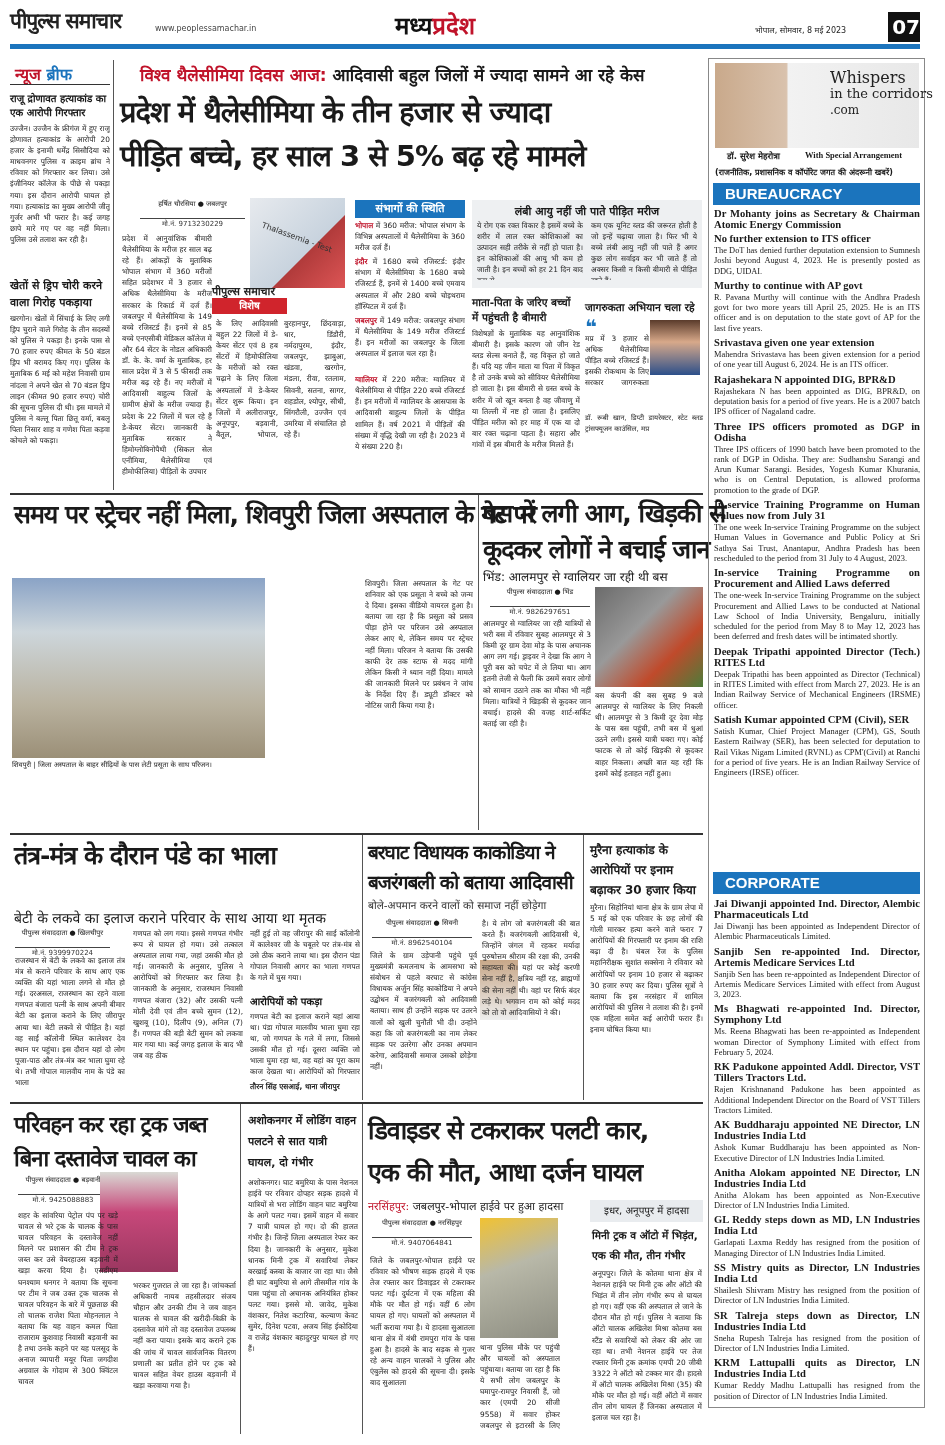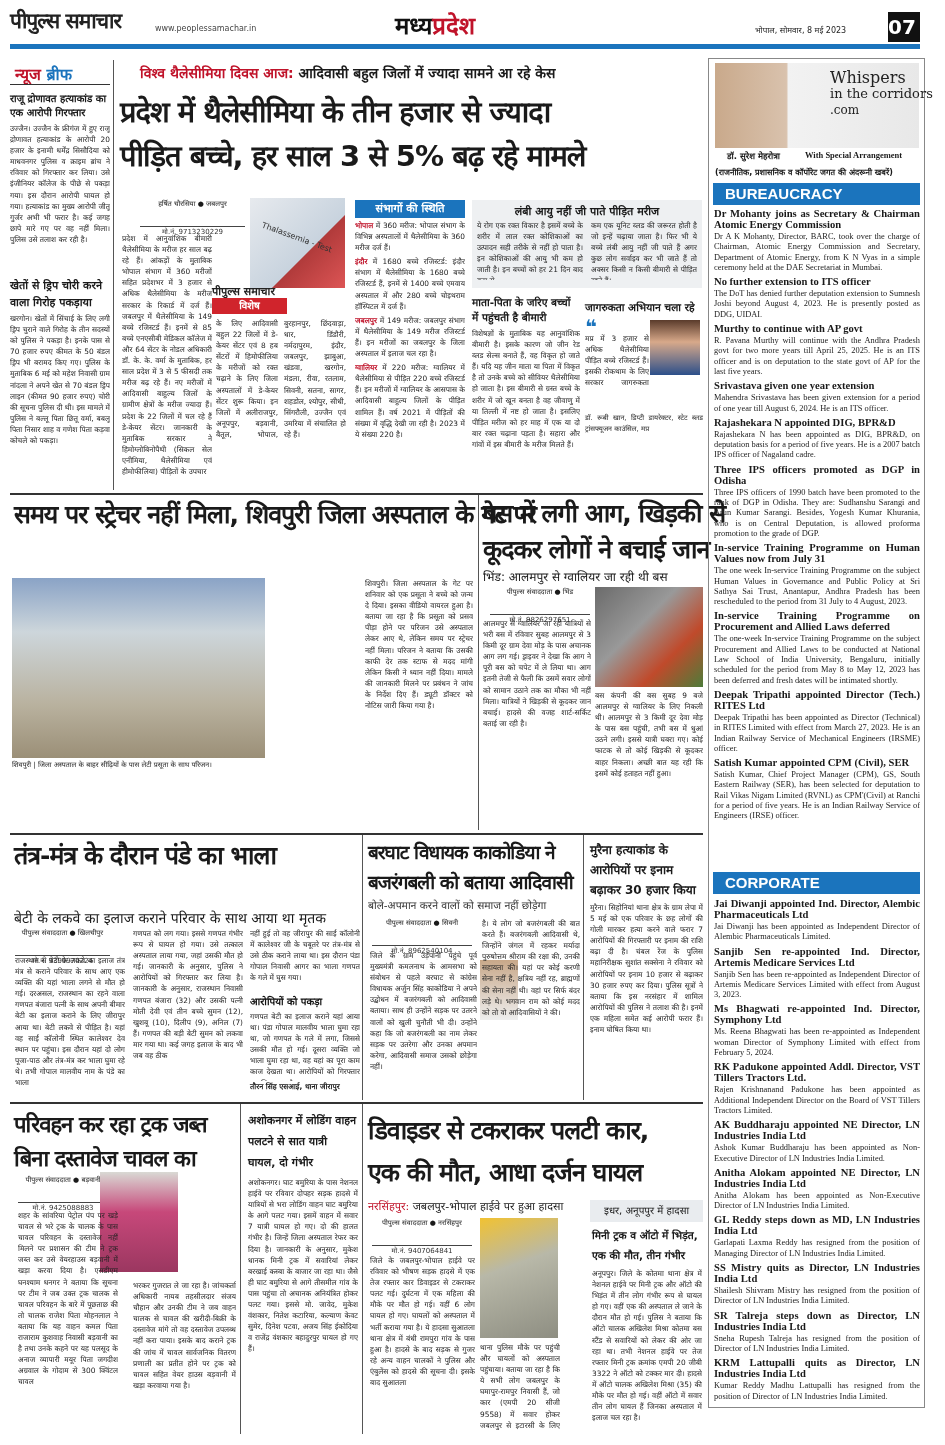--- a/index.html
+++ b/index.html
@@ -3,32 +3,32 @@
 <meta charset="utf-8">
 <style>
 *{box-sizing:border-box;margin:0;padding:0}
 body{width:945px;height:1445px;background:#fff;font-family:"DejaVu Sans",sans-serif;color:#1a1a1a;position:relative;overflow:hidden}
 .abs{position:absolute}
 .masthead-logo{left:10px;top:6px;font-size:21px;font-weight:bold;color:#222;letter-spacing:-1px}
 .masthead-url{left:155px;top:24px;font-size:8px;color:#444}
 .section-title{left:395px;top:8px;font-size:24px;font-weight:bold}
 .section-title .a{color:#111}.section-title .b{color:#c0132a}
 .dateline{left:755px;top:24px;font-size:8px;color:#222}
-.pageno{left:888px;top:12px;width:32px;height:30px;background:#111;color:#fff;font-size:20px;font-weight:bold;text-align:left;line-height:30px}
+.pageno{left:888px;top:12px;width:32px;height:30px;background:#111;color:#fff;font-size:20px;font-weight:bold;text-align:right;line-height:30px}
 .topbar{left:10px;top:44px;width:910px;height:5px;background:#1b74bd}
 .vline{background:#555;width:1px}
 .hline{background:#333;height:1px}
 .brief-title{left:15px;top:63px;font-size:16px;font-weight:bold}
 .brief-title .r{color:#c0132a}.brief-title .bl{color:#1b74bd}
 .small{font-size:7.4px;line-height:11.1px;text-align:justify;color:#222}
 .h-sub{font-size:11px;font-weight:bold;line-height:18px}
-.kicker{left:140px;top:63px;font-size:14px;font-weight:bold}
+.kicker{left:140px;top:63px;font-size:17px;font-weight:bold}
 .kicker .r{color:#c0132a}
 .mainhead{left:120px;top:90px;font-size:29px;font-weight:bold;line-height:44px;letter-spacing:-1px;white-space:nowrap}
-.byline{font-size:7px;text-align:center;border-bottom:1px solid #444;padding-bottom:18px}
+.byline{font-size:7px;text-align:center;border-bottom:1px solid #444;padding-bottom:10px}
 .mob{font-size:7px;text-align:center;color:#333}
 .photo{background:linear-gradient(135deg,#d8dde4,#b8c4cf)}
 .bluehead{background:#1b74bd;color:#fff;font-weight:bold}
 .boxhead{font-size:11px;font-weight:bold;text-align:center}
 .bighead{font-weight:bold;white-space:nowrap;letter-spacing:-1px}
 .sidebox{left:708px;top:58px;width:217px;height:1350px;border:1px solid #888}
 .wh-photo{left:715px;top:63px;width:204px;height:85px;background:linear-gradient(90deg,#c9a98b 0%,#d9c2ad 35%,#f2f2f2 36%,#e8e8e8 100%)}
 .wh-text{left:830px;top:70px;font-family:"DejaVu Serif",serif;font-size:16px;color:#222;line-height:16px}
 .cat{left:713px;height:22px;width:207px;font-size:15px;padding-left:12px;line-height:22px;font-family:"Liberation Sans",sans-serif}
 .en-h{font-family:"Liberation Serif",serif;font-weight:bold;font-size:10.6px;line-height:11px;margin-top:3px;text-align:justify}
@@ -71,21 +71,21 @@
 <div class="abs" style="left:212px;top:283px;font-size:11px;font-weight:bold;color:#222">पीपुल्स समाचार</div>
 <div class="abs bluehead" style="left:212px;top:298px;width:75px;height:16px;background:#d0242c;text-align:center;font-size:10px;line-height:16px">विशेष</div>
 <div class="abs small" style="left:122px;top:233px;width:90px;height:250px;overflow:hidden">प्रदेश में आनुवांशिक बीमारी थैलेसीमिया के मरीज हर साल बढ़ रहे हैं। आंकड़ों के मुताबिक भोपाल संभाग में 360 मरीजों सहित प्रदेशभर में 3 हजार से अधिक थैलेसीमिया के मरीज सरकार के रिकार्ड में दर्ज हैं। जबलपुर में थैलेसीमिया के 149 बच्चे रजिस्टर्ड हैं। इनमें से 85 बच्चे एनएसीबी मेडिकल कॉलेज में और 64 सेंटर के नोडल अधिकारी डॉ. के. के. वर्मा के मुताबिक, हर साल प्रदेश में 3 से 5 फीसदी तक मरीज बढ़ रहे हैं। नए मरीजों में आदिवासी बाहुल्य जिलों के ग्रामीण क्षेत्रों के मरीज ज्यादा हैं। प्रदेश के 22 जिलों में चल रहे हैं डे-केयर सेंटर। जानकारी के मुताबिक सरकार ने हिमोग्लोबिनोपैथी (सिकल सेल एनीमिया, थैलेसीमिया एवं हीमोफीलिया) पीड़ितों के उपचार</div>
 <div class="abs small" style="left:287px;top:298px;width:60px;height:12px;overflow:hidden"></div>
 <div class="abs small" style="left:216px;top:318px;width:130px;height:165px;overflow:hidden;columns:2;column-gap:6px">के लिए आदिवासी बहुल 22 जिलों में डे-केयर सेंटर एवं 8 हब सेंटरों में हिमोफीलिया के मरीजों को रक्त चढ़ाने के लिए जिला अस्पतालों में डे-केयर सेंटर शुरू किया। इन जिलों में अलीराजपुर, अनूपपुर, बड़वानी, बैतूल, भोपाल, बुरहानपुर, छिंदवाड़ा, धार, डिंडौरी, नर्मदापुरम, इंदौर, जबलपुर, झाबुआ, खंडवा, खरगोन, मंडला, रीवा, रतलाम, सिवनी, सतना, सागर, शहडोल, श्योपुर, सीधी, सिंगरौली, उज्जैन एवं उमरिया में संचालित हो रहे हैं।</div>
 
 <div class="abs bluehead" style="left:355px;top:200px;width:110px;height:18px;font-size:11px;text-align:center;line-height:18px">संभागों की स्थिति</div>
 <div class="abs" style="left:355px;top:220px;width:110px;height:265px;overflow:hidden">
   <div class="small" style="margin-bottom:3px"><b style="color:#c0132a">भोपाल</b> <span>में 360 मरीज: भोपाल संभाग के विभिन्न अस्पतालों में थैलेसीमिया के 360 मरीज दर्ज हैं।</span></div>
   <div class="small" style="margin-bottom:3px"><b style="color:#c0132a">इंदौर</b> <span>में 1680 बच्चे रजिस्टर्ड: इंदौर संभाग में थैलेसीमिया के 1680 बच्चे रजिस्टर्ड हैं, इनमें से 1400 बच्चे एमवाय अस्पताल में और 280 बच्चे चोइथराम हॉस्पिटल में दर्ज हैं।</span></div>
-  <div class="small" style="margin-bottom:3px"><b style="color:#c0132a">जबलपुर</b> <span>में 149 मरीज: जबलपुर संभाग में थैलेसीमिया के 149 मरीज रजिस्टर्ड हैं। इन मरीजों का जबलपुर के जिला अस्पताल में इलाज चल रहा है।</span></div>
+  <div class="small" style="margin-bottom:15px"><b style="color:#c0132a">जबलपुर</b> <span>में 149 मरीज: जबलपुर संभाग में थैलेसीमिया के 149 मरीज रजिस्टर्ड हैं। इन मरीजों का जबलपुर के जिला अस्पताल में इलाज चल रहा है।</span></div>
   <div class="small"><b style="color:#c0132a">ग्वालियर</b> <span>में 220 मरीज: ग्वालियर में थैलेसीमिया से पीड़ित 220 बच्चे रजिस्टर्ड हैं। इन मरीजों में ग्वालियर के आसपास के आदिवासी बाहुल्य जिलों के पीड़ित शामिल हैं। वर्ष 2021 में पीड़ितों की संख्या में वृद्धि देखी जा रही है। 2023 में ये संख्या 220 है।</span></div>
 </div>
 
 <div class="abs" style="left:472px;top:200px;width:230px;height:88px;background:#eef0f2;padding:3px 5px">
   <div class="boxhead">लंबी आयु नहीं जी पाते पीड़ित मरीज</div>
   <div style="display:flex;gap:8px;margin-top:2px">
     <div class="small" style="flex:1;height:60px;overflow:hidden">ये रोग एक रक्त विकार है इसमें बच्चे के शरीर में लाल रक्त कोशिकाओं का उत्पादन सही तरीके से नहीं हो पाता है। इन कोशिकाओं की आयु भी कम हो जाती है। इन बच्चों को हर 21 दिन बाद कम से</div>
     <div class="small" style="flex:1;height:60px;overflow:hidden">कम एक यूनिट ब्लड की जरूरत होती है जो इन्हें चढ़ाया जाता है। फिर भी ये बच्चे लंबी आयु नहीं जी पाते हैं अगर कुछ लोग सर्वाइव कर भी जाते हैं तो अक्सर किसी न किसी बीमारी से पीड़ित रहते हैं।</div>
   </div>
 </div>
@@ -212,21 +212,20 @@
   <div style="font-size:13px">in the corridors</div>
   <div style="font-size:12px">.com</div>
 </div>
 <div class="abs" style="left:727px;top:150px;font-size:8.5px;font-weight:bold">डॉ. सुरेश मेहरोत्रा</div>
 <div class="abs" style="left:805px;top:150px;font-size:8.5px;font-weight:bold;font-family:'Liberation Serif',serif">With Special Arrangement</div>
 <div class="abs" style="left:715px;top:166px;font-size:8px;font-weight:bold">(राजनीतिक, प्रशासनिक व कॉर्पोरेट जगत की अंदरूनी खबरें)</div>
 <div class="abs cat bluehead" style="top:183px">BUREAUCRACY</div>
 <div class="abs en-col" style="top:205px;height:655px;overflow:hidden">
   <div>
       <div class="en-h">Dr Mohanty joins as Secretary &amp; Chairman Atomic Energy Commission</div>
-      <div class="en-b">Dr A K Mohanty, Director, BARC, took over the charge of Chairman, Atomic Energy Commission and Secretary, Department of Atomic Energy, from K N Vyas in a simple ceremony held at the DAE Secretariat in Mumbai.</div>
     </div>
   <div>
       <div class="en-h">No further extension to ITS officer</div>
       <div class="en-b">The DoT has denied further deputation extension to Sumnesh Joshi beyond August 4, 2023. He is presently posted as DDG, UIDAI.</div>
     </div>
   <div>
       <div class="en-h">Murthy to continue with AP govt</div>
       <div class="en-b">R. Pavana Murthy will continue with the Andhra Pradesh govt for two more years till April 25, 2025. He is an ITS officer and is on deputation to the state govt of AP for the last five years.</div>
     </div>
   <div>

